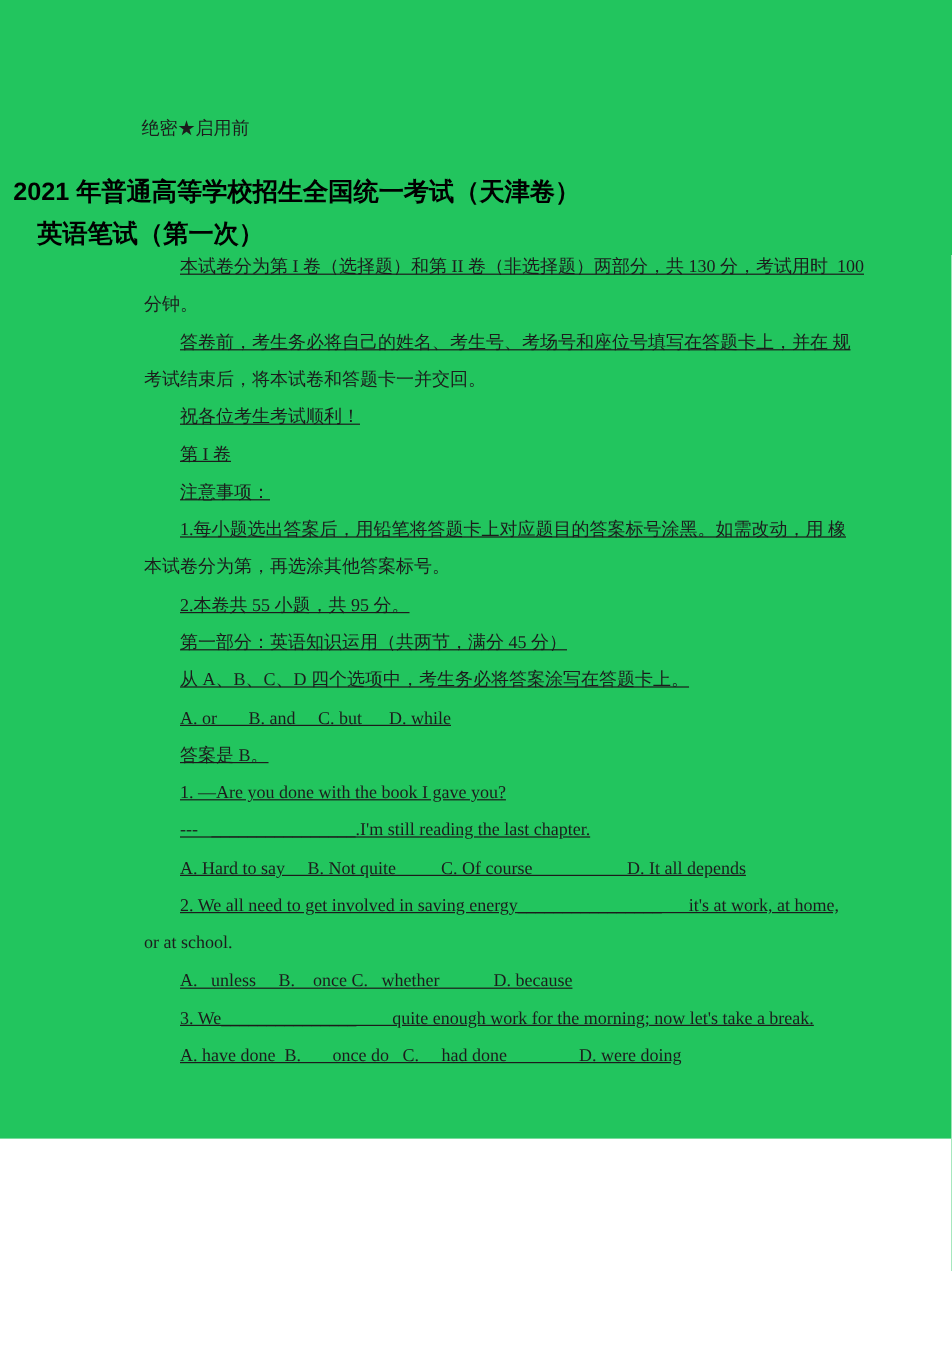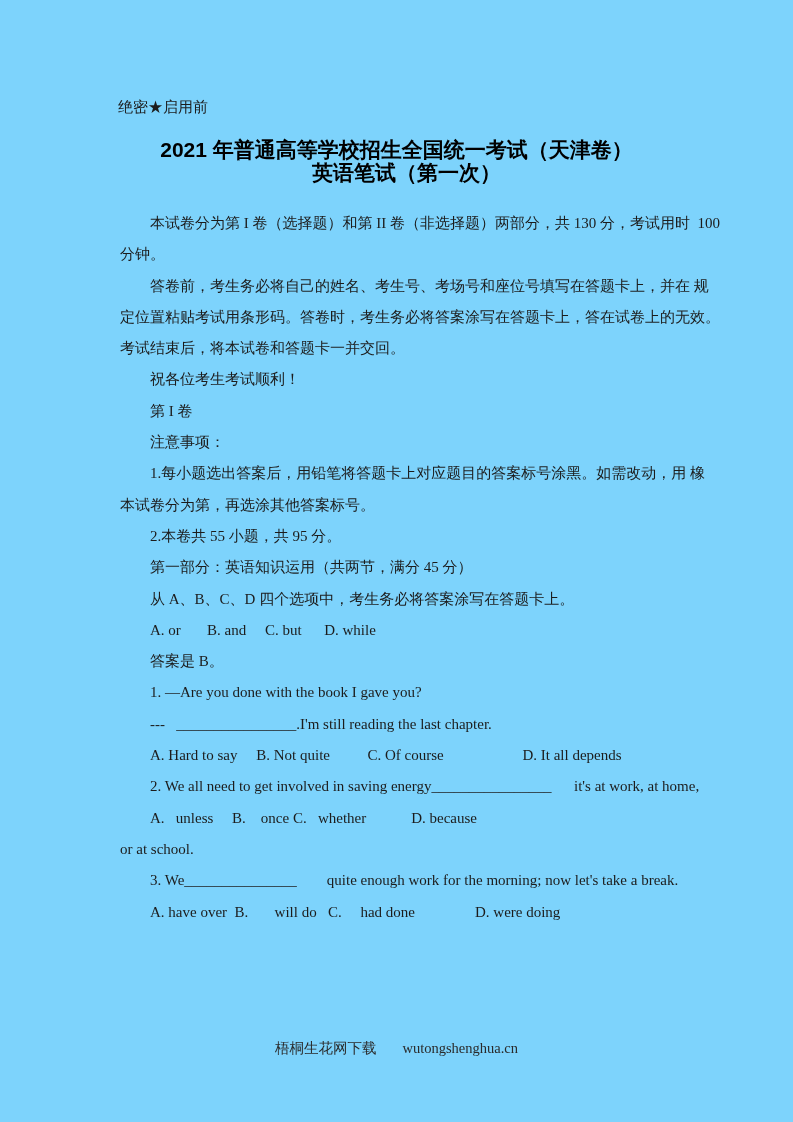--- a/index.html
+++ b/index.html
@@ -1,57 +1,56 @@
 <!DOCTYPE html>
 <html><head>
 <meta charset="utf-8">
 <style>
   html, body { margin: 0; padding: 0; background: #ffffff; }
   .page {
     position: relative;
     width: 793px;
-    height: 1122px;
-    background: #7dd3fc;
+    height: 949px;
+    background: #22c55e;
     font-family: "Liberation Serif", "DejaVu Serif", serif;
     color: #1c1c1c;
     overflow: hidden;
   }
   .secrecy {
     position: absolute;
     left: 118px;
     top: 98px;
     font-size: 15px;
   }
   .title, .subtitle {
     position: absolute;
     left: 0;
     right: 0;
-    text-align: center;
-    margin: 0;
+    margin: 11px;
     font-family: "Liberation Sans", "DejaVu Sans", sans-serif;
     font-weight: 700;
     color: #000000;
     font-size: 21px;
     line-height: 26px;
   }
   .title { top: 137px; }
-  .subtitle { top: 160px; padding-left: 20px; }
+  .subtitle { top: 172px; padding-left: 20px; }
   .doc-body {
     position: absolute;
     left: 120px;
     top: 208px;
     width: 570px;
     font-size: 15px;
   }
   .ln {
     white-space: pre;
     line-height: 31.3px;
     height: 31.3px;
   }
-  .ind { padding-left: 30px; }
+  .ind { padding-left: 30px; text-decoration: underline; }
   .footer {
     position: absolute;
     left: 0;
     right: 0;
     top: 1039px;
     display: flex;
     justify-content: center;
     gap: 26px;
     font-size: 14.5px;
     color: #2a2a2a;
@@ -65,40 +64,39 @@
 
   <div class="secrecy">绝密★启用前</div>
 
   <h1 class="title">2021 年普通高等学校招生全国统一考试（天津卷）</h1>
   <h2 class="subtitle">英语笔试（第一次）</h2>
 
   <div class="doc-body">
     <div class="ln ind">本试卷分为第 I 卷（选择题）和第 II 卷（非选择题）两部分，共 130 分，考试用时  100</div>
     <div class="ln">分钟。</div>
     <div class="ln ind">答卷前，考生务必将自己的姓名、考生号、考场号和座位号填写在答题卡上，并在 规</div>
-    <div class="ln">定位置粘贴考试用条形码。答卷时，考生务必将答案涂写在答题卡上，答在试卷上的无效。</div>
     <div class="ln">考试结束后，将本试卷和答题卡一并交回。</div>
     <div class="ln ind">祝各位考生考试顺利！</div>
     <div class="ln ind">第 I 卷</div>
     <div class="ln ind">注意事项：</div>
     <div class="ln ind">1.每小题选出答案后，用铅笔将答题卡上对应题目的答案标号涂黑。如需改动，用 橡</div>
     <div class="ln">本试卷分为第，再选涂其他答案标号。</div>
     <div class="ln ind">2.本卷共 55 小题，共 95 分。</div>
     <div class="ln ind">第一部分：英语知识运用（共两节，满分 45 分）</div>
     <div class="ln ind">从 A、B、C、D 四个选项中，考生务必将答案涂写在答题卡上。</div>
     <div class="ln ind">A. or       B. and     C. but      D. while</div>
     <div class="ln ind">答案是 B。</div>
     <div class="ln ind">1. —Are you done with the book I gave you?</div>
     <div class="ln ind">---   ________________.I'm still reading the last chapter.</div>
     <div class="ln ind">A. Hard to say     B. Not quite          C. Of course                     D. It all depends</div>
     <div class="ln ind">2. We all need to get involved in saving energy________________      it's at work, at home,</div>
+    <div class="ln">or at school.</div>
     <div class="ln ind">A.   unless     B.    once C.   whether            D. because</div>
-    <div class="ln">or at school.</div>
     <div class="ln ind">3. We_______________        quite enough work for the morning; now let's take a break.</div>
-    <div class="ln ind">A. have over  B.       will do   C.     had done                D. were doing</div>
+    <div class="ln ind">A. have done  B.       once do   C.     had done                D. were doing</div>
   </div>
 
   <div class="footer">
     <span>梧桐生花网下载</span>
     <span>wutongshenghua.cn</span>
   </div>
 
 </div>
 
 </body></html>

